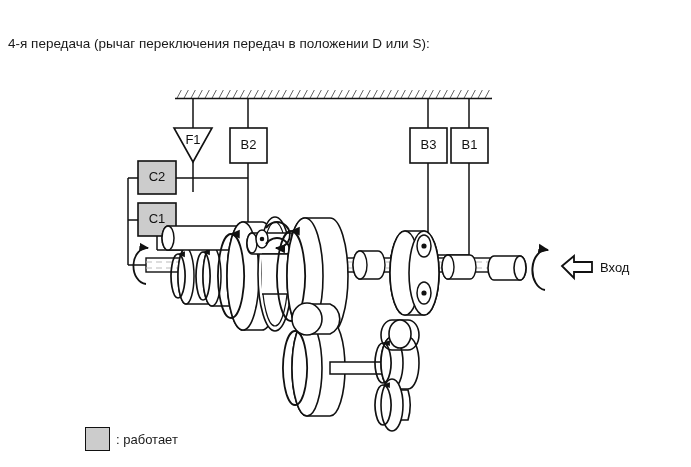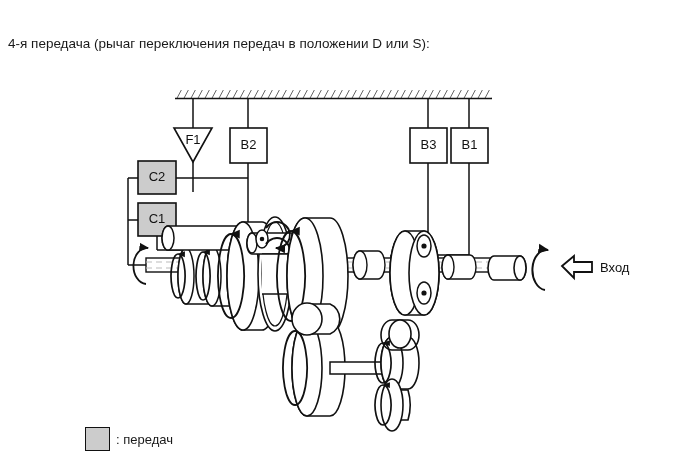--- a/index.html
+++ b/index.html
@@ -227,15 +227,15 @@
       <ellipse cx="307" cy="297" rx="15" ry="16" fill="#ffffff"></ellipse>
     </g>
     <g fill="#ffffff" stroke="#111" stroke-width="1.6">
       <path d="M392,298 L408,298 A11,15 0 0,1 408,328 L392,328 A11,15 0 0,1 392,298 z" fill="none"></path>
       <ellipse cx="400" cy="312" rx="11" ry="14" fill="#ffffff"></ellipse>
     </g>
 
   </svg>
 
   <div id="legend-swatch"></div>
-  <div id="legend-text">: передач</div>
+  <div id="legend-text">: работает</div>
 
 </div>
 
 </body></html>

